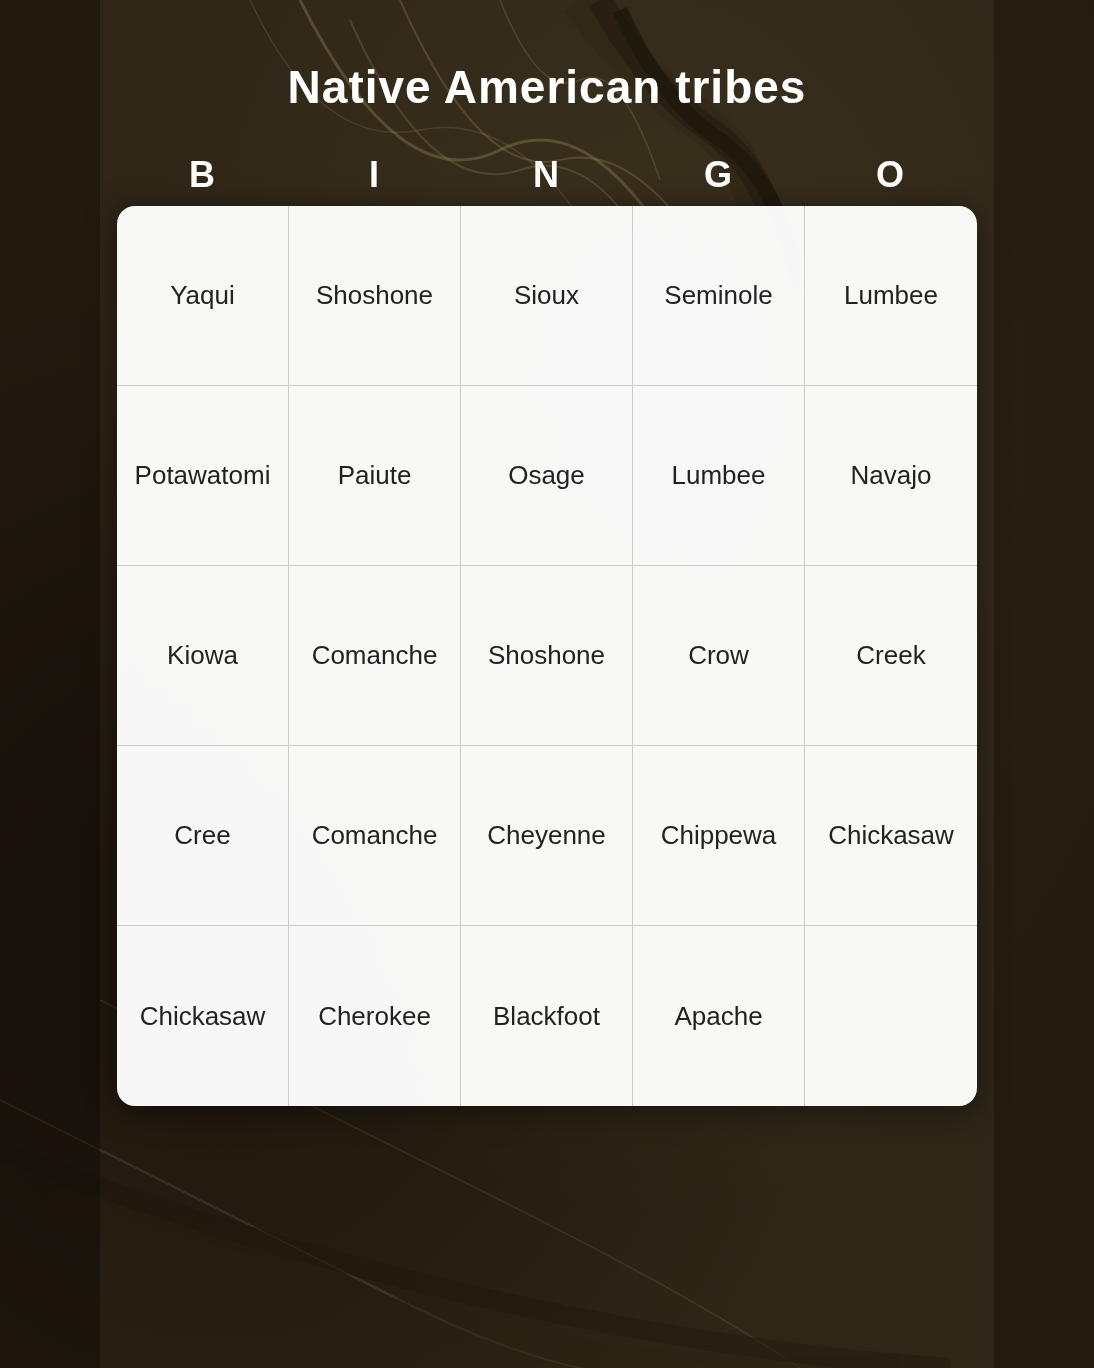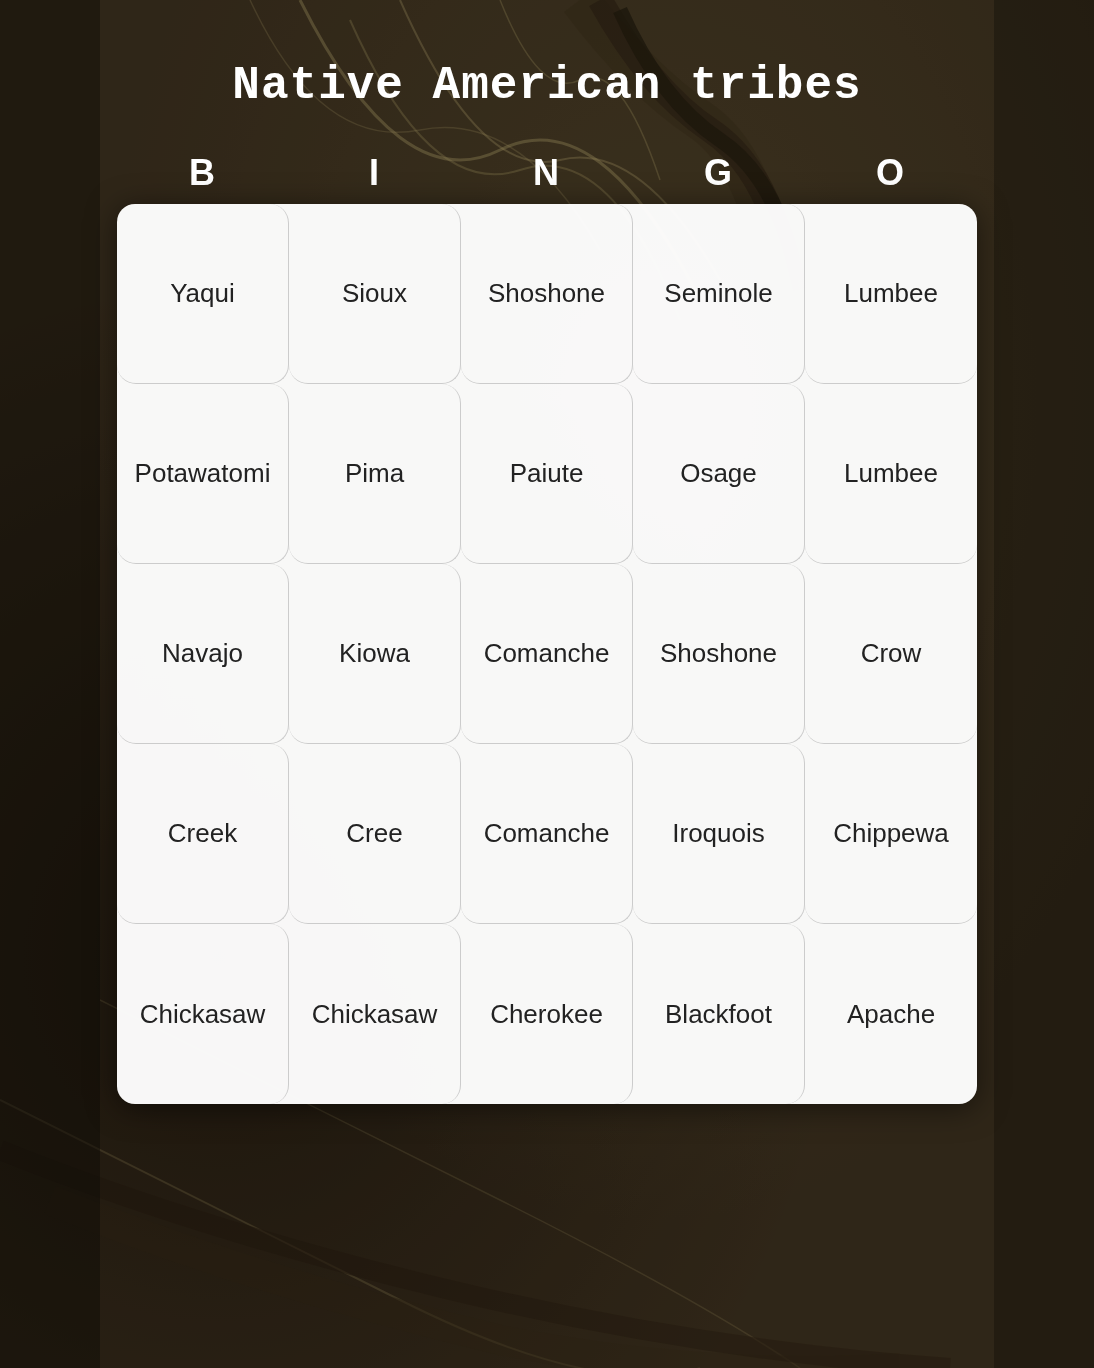--- a/index.html
+++ b/index.html
@@ -40,21 +40,21 @@
       display: flex;
       flex-direction: column;
       align-items: center;
       padding-top: 60px;
     }
 
     .page-title {
       color: #ffffff;
       font-size: 46px;
       font-weight: bold;
-      font-family: Liberation Mono, monospace;
+      font-family: Liberation Sans, sans-serif;
       text-align: center;
       margin-bottom: 40px;
       letter-spacing: 1px;
     }
 
     .bingo-header {
       display: flex;
       width: 860px;
       justify-content: space-around;
       margin-bottom: 10px;
@@ -91,21 +91,20 @@
       align-items: center;
       justify-content: center;
       min-height: 180px;
       padding: 8px 8px;
       text-align: center;
       font-size: 26px;
       font-family: 'Arial', sans-serif;
       color: #222222;
       cursor: pointer;
       transition: background 0.15s;
-      border-radius: 19px;
     }
 
     .bingo-cell:nth-child(5n) {
       border-right: none;
     }
 
     .bingo-cell:nth-child(n+21) {
       border-bottom: none;
     }
   </style>
@@ -149,38 +148,37 @@
     <div class="bingo-header-cell">B</div>
     <div class="bingo-header-cell">I</div>
     <div class="bingo-header-cell">N</div>
     <div class="bingo-header-cell">G</div>
     <div class="bingo-header-cell">O</div>
   </div>
 
   <div class="bingo-card">
     <div class="bingo-grid">
     <div class="bingo-cell">Yaqui</div>
+        <div class="bingo-cell">Shoshone</div>
         <div class="bingo-cell">Sioux</div>
-        <div class="bingo-cell">Shoshone</div>
         <div class="bingo-cell">Seminole</div>
         <div class="bingo-cell">Lumbee</div>
         <div class="bingo-cell">Potawatomi</div>
-        <div class="bingo-cell">Pima</div>
         <div class="bingo-cell">Paiute</div>
         <div class="bingo-cell">Osage</div>
         <div class="bingo-cell">Lumbee</div>
         <div class="bingo-cell">Navajo</div>
         <div class="bingo-cell">Kiowa</div>
         <div class="bingo-cell">Comanche</div>
         <div class="bingo-cell">Shoshone</div>
         <div class="bingo-cell">Crow</div>
         <div class="bingo-cell">Creek</div>
         <div class="bingo-cell">Cree</div>
         <div class="bingo-cell">Comanche</div>
-        <div class="bingo-cell">Iroquois</div>
+        <div class="bingo-cell">Cheyenne</div>
         <div class="bingo-cell">Chippewa</div>
         <div class="bingo-cell">Chickasaw</div>
         <div class="bingo-cell">Chickasaw</div>
         <div class="bingo-cell">Cherokee</div>
         <div class="bingo-cell">Blackfoot</div>
         <div class="bingo-cell">Apache</div>
       </div>
   </div>
 </div>
 

